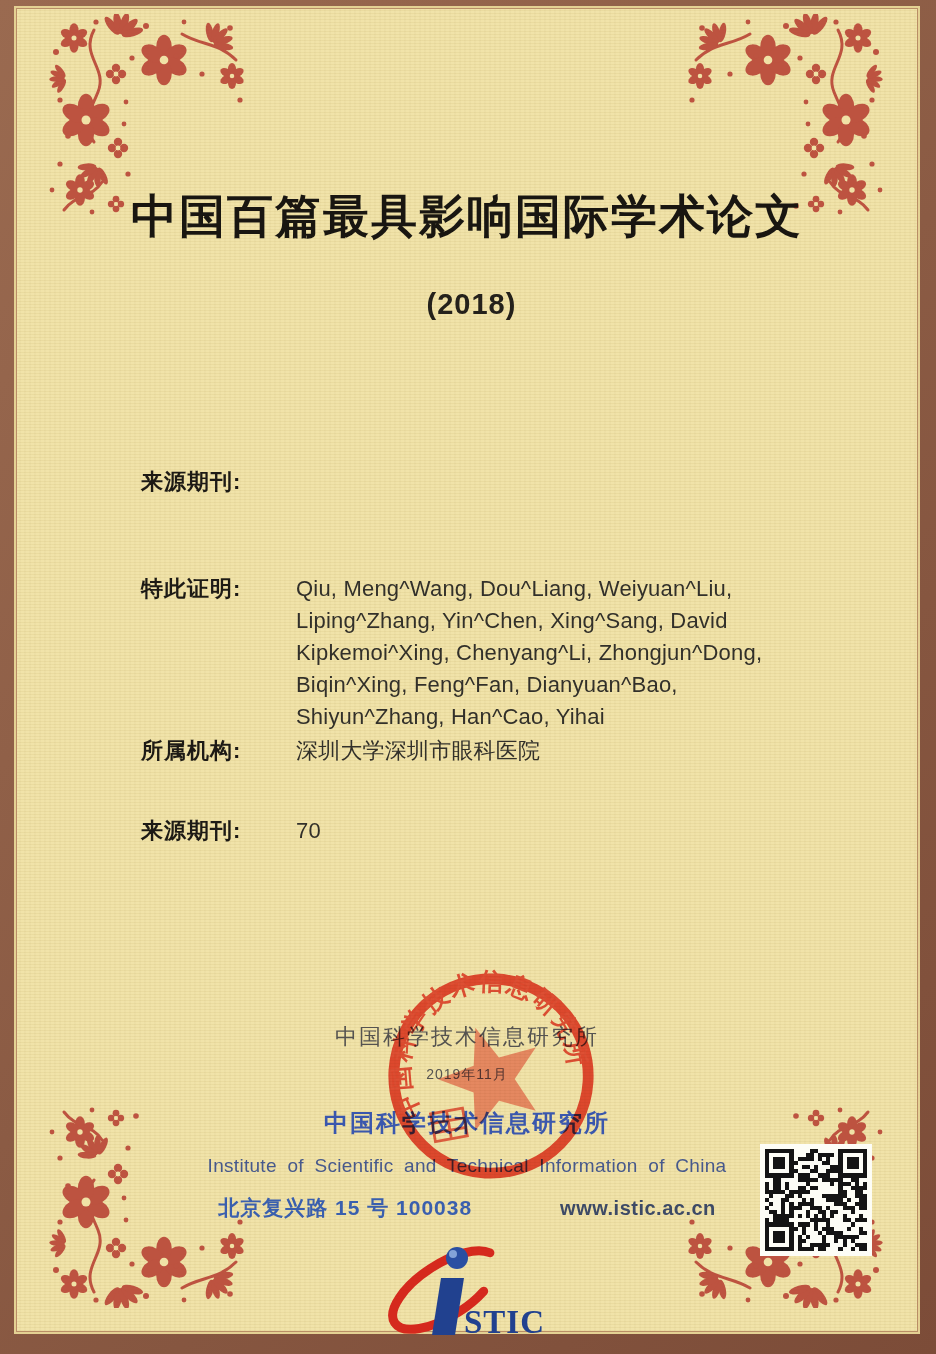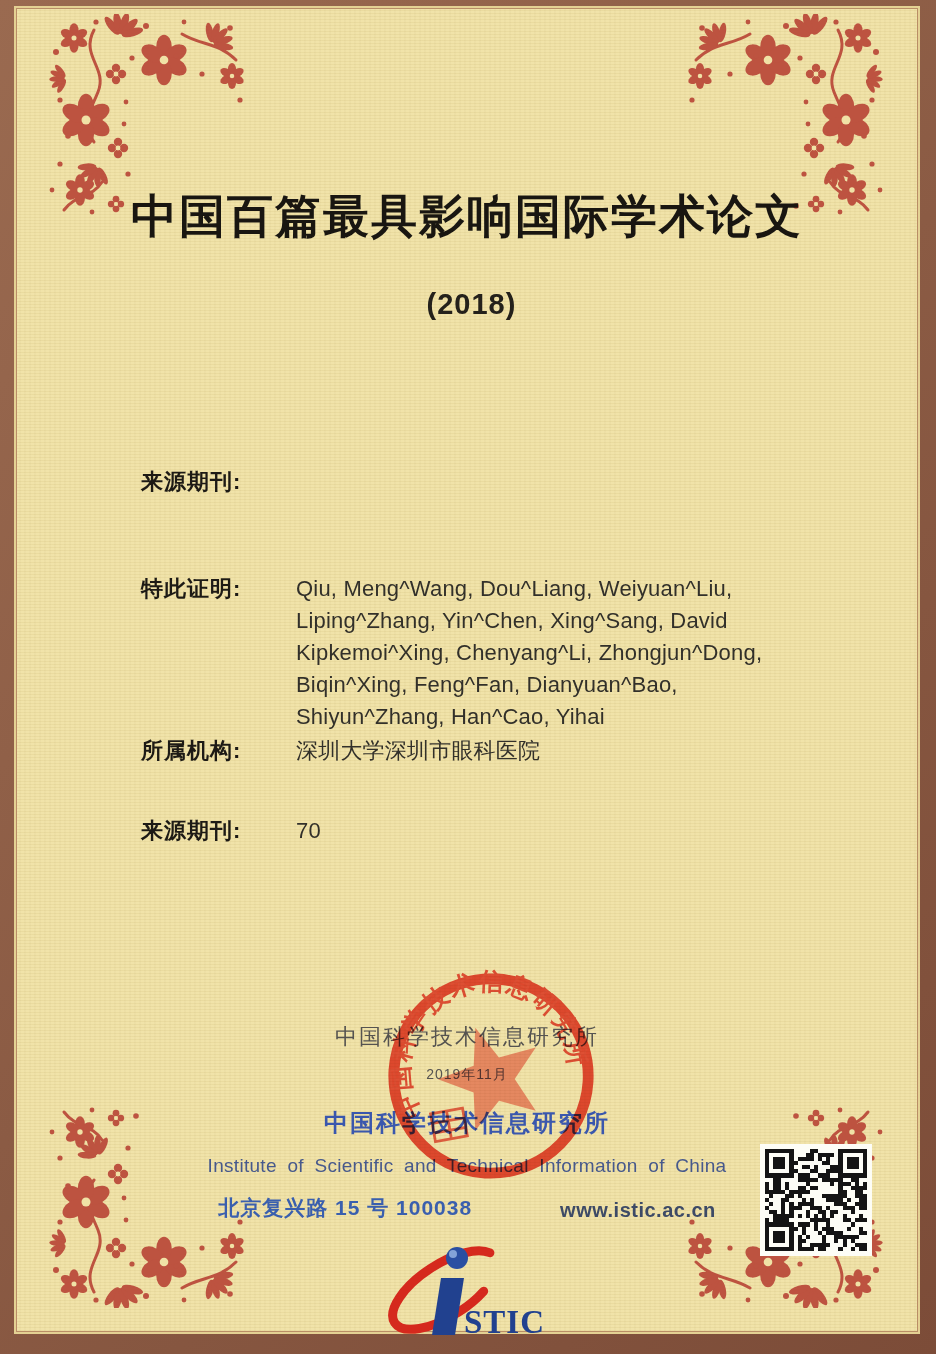--- a/index.html
+++ b/index.html
@@ -50,21 +50,21 @@
     top:872px;left:158px;width:636px;
     font-family:"Liberation Serif",serif;
     font-size:21.5px;line-height:41px;color:#55514a;
     text-indent:2em;letter-spacing:1.5px;
   }
   .centerline{left:0;right:0;text-align:center;}
   #issuer-over{top:1016px;font-size:22px;color:#555350;letter-spacing:2px;}
   #issue-date{top:1060px;font-size:14px;color:#555350;letter-spacing:1px;}
   #issuer-blue{top:1101px;font-size:24px;font-weight:600;color:#3a57ad;letter-spacing:2px;}
   #issuer-en{top:1149px;font-size:19px;font-weight:500;color:#47598c;word-spacing:5px;letter-spacing:0.3px;text-align:center;}
-  #addr-row{top:1188px;left:0;right:0;display:flex;justify-content:center;gap:88px;align-items:flex-end;}
+  #addr-row{top:1188px;left:0;right:0;display:flex;justify-content:center;gap:88px;align-items:center;}
   #address{font-size:21px;font-weight:600;color:#3a5fae;letter-spacing:1px;}
   #website{font-size:20px;font-weight:600;color:#3d4a66;letter-spacing:0.5px;}
 
   #stamp{
     left:369px;top:962px;width:216px;height:216px;
     transform:rotate(-18deg);
     mix-blend-mode:multiply;opacity:0.93;
   }
   #qr{
     left:746px;top:1138px;width:112px;height:112px;

